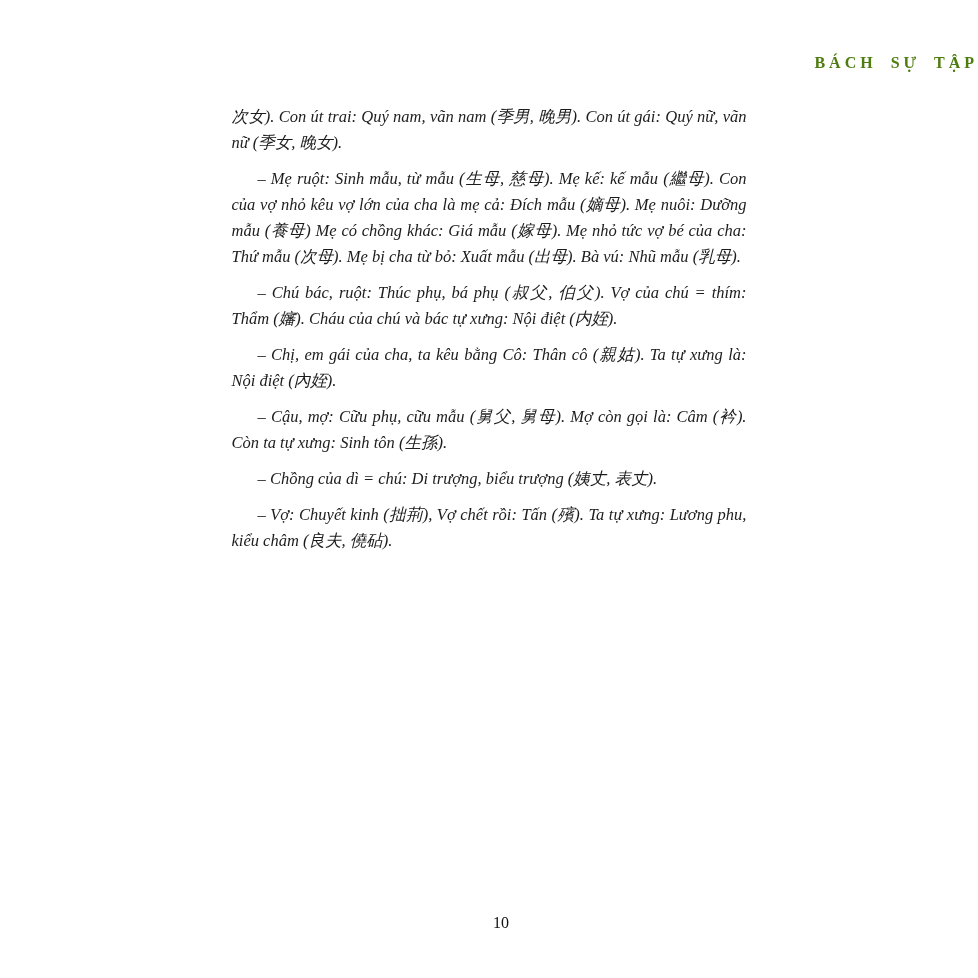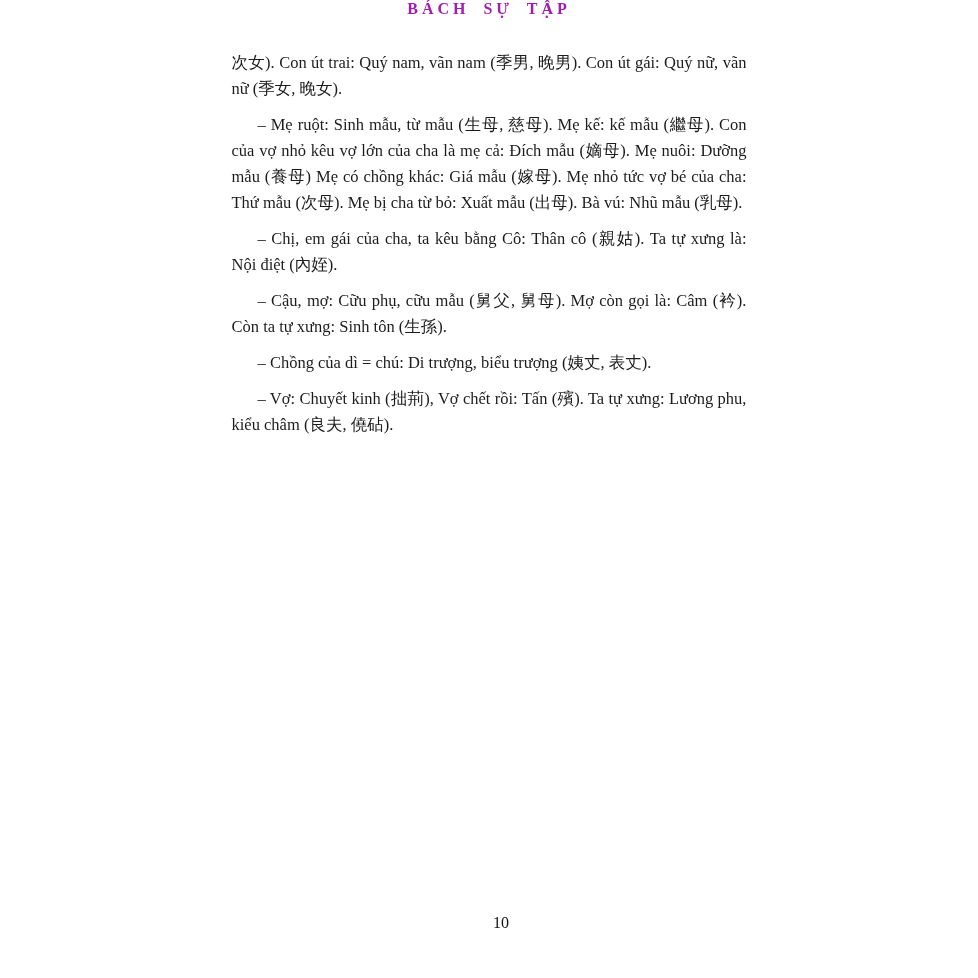--- a/index.html
+++ b/index.html
@@ -15,37 +15,39 @@
     position: relative;
     overflow: hidden;
   }
   .page {
     width: 978px;
     height: 978px;
     position: relative;
     background: #ffffff;
   }
   .page-header {
-    text-align: center;
+    padding-top: 54px;
+    text-align: right;
     font-weight: bold;
     font-size: 16px;
     letter-spacing: 4px;
     word-spacing: 6px;
-    color: #a21caf;
+    color: #4d7c0f;
   }
   .page-content {
     width: 515px;
     margin: 32px auto 0 auto;
     font-size: 16.5px;
     line-height: 26px;
     text-align: justify;
   }
   .page-content p {
     margin: 0 0 10px 0;
     padding: 0;
+    font-style: italic;
   }
   .page-content p.indented {
     text-indent: 26px;
   }
   .page-number {
     position: absolute;
     left: 12px;
     bottom: 46px;
     width: 100%;
     text-align: center;
@@ -56,20 +58,21 @@
 </head>
 <body>
 
 <div class="page">
 
   <div class="page-header">BÁCH SỰ TẬP</div>
 
   <div class="page-content">
     <p>次女). Con út trai: Quý nam, vãn nam (季男, 晚男). Con út gái: Quý nữ, vãn nữ (季女, 晚女).</p>
     <p class="indented">– Mẹ ruột: Sinh mẫu, từ mẫu (生母, 慈母). Mẹ kế: kế mẫu (繼母). Con của vợ nhỏ kêu vợ lớn của cha là mẹ cả: Đích mẫu (嫡母). Mẹ nuôi: Dưỡng mẫu (養母) Mẹ có chồng khác: Giá mẫu (嫁母). Mẹ nhỏ tức vợ bé của cha: Thứ mẫu (次母). Mẹ bị cha từ bỏ: Xuất mẫu (出母). Bà vú: Nhũ mẫu (乳母).</p>
+    <p class="indented">– Chú bác, ruột: Thúc phụ, bá phụ (叔父, 伯父). Vợ của chú = thím: Thẩm (嬸). Cháu của chú và bác tự xưng: Nội điệt (内姪).</p>
     <p class="indented">– Chị, em gái của cha, ta kêu bằng Cô: Thân cô (親姑). Ta tự xưng là: Nội điệt (內姪).</p>
     <p class="indented">– Cậu, mợ: Cữu phụ, cữu mẫu (舅父, 舅母). Mợ còn gọi là: Câm (衿). Còn ta tự xưng: Sinh tôn (生孫).</p>
     <p class="indented">– Chồng của dì = chú: Di trượng, biểu trượng (姨丈, 表丈).</p>
     <p class="indented">– Vợ: Chuyết kinh (拙荊), Vợ chết rồi: Tấn (殯). Ta tự xưng: Lương phu, kiểu châm (良夫, 僥砧).</p>
   </div>
 
   <div class="page-number">10</div>
 
 </div>
 

